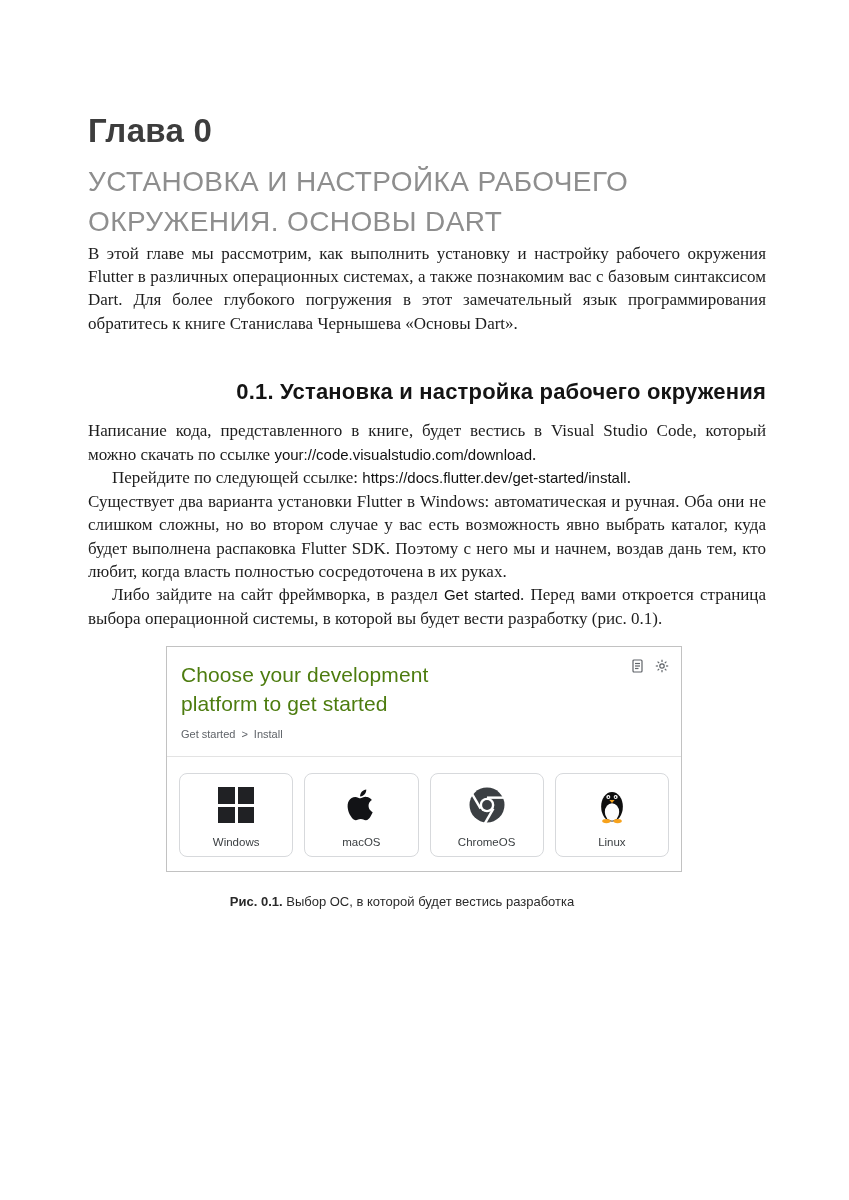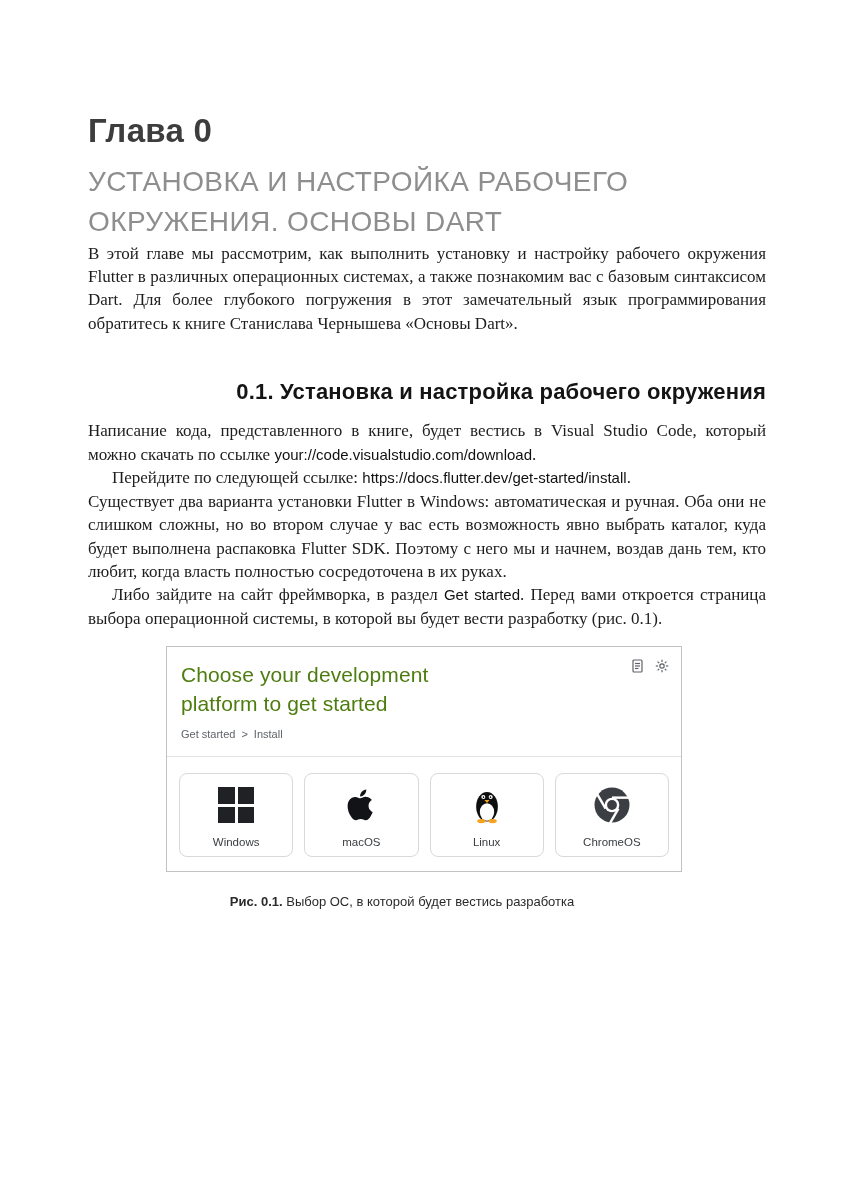--- a/index.html
+++ b/index.html
@@ -162,49 +162,49 @@
             <div class="card-icon">
               <svg width="36" height="42" viewBox="0 0 24 24" fill="#121316">
                 <path d="M17.05 12.54c-.03-2.6 2.13-3.85 2.22-3.91-1.21-1.77-3.09-2.01-3.76-2.04-1.6-.16-3.12.94-3.93.94-.81 0-2.06-.92-3.39-.89-1.74.03-3.35 1.01-4.25 2.57-1.81 3.14-.46 7.79 1.3 10.34.86 1.25 1.89 2.65 3.24 2.6 1.3-.05 1.79-.84 3.36-.84 1.57 0 2.01.84 3.38.81 1.4-.02 2.28-1.27 3.13-2.52.99-1.45 1.39-2.85 1.41-2.92-.03-.01-2.71-1.04-2.74-4.14zM14.44 4.89c.71-.86 1.19-2.06 1.06-3.25-1.02.04-2.26.68-2.99 1.54-.66.76-1.23 1.98-1.08 3.15 1.14.09 2.3-.58 3.01-1.44z"></path>
               </svg>
             </div>
             <div class="card-label">macOS</div>
           </div>
 
           <div class="card">
             <div class="card-icon">
+              <svg width="42" height="42" viewBox="0 0 24 24">
+                <circle cx="12" cy="12" r="10" fill="#3b3f43"></circle>
+                <circle cx="12" cy="12" r="4.2" fill="#ffffff"></circle>
+                <circle cx="12" cy="12" r="2.8" fill="#3b3f43"></circle>
+                <line x1="12" y1="7.8" x2="22" y2="7.8" stroke="#ffffff" stroke-width="1.4"></line>
+                <line x1="15.64" y1="14.1" x2="10.64" y2="22.76" stroke="#ffffff" stroke-width="1.4"></line>
+                <line x1="8.36" y1="14.1" x2="3.36" y2="5.44" stroke="#ffffff" stroke-width="1.4"></line>
+              </svg>
+            </div>
+            <div class="card-label">ChromeOS</div>
+          </div>
+
+          <div class="card">
+            <div class="card-icon">
               <svg width="42" height="44" viewBox="0 0 24 24">
                 <ellipse cx="12" cy="13" rx="6.2" ry="8.4" fill="#0e0e0e"></ellipse>
                 <ellipse cx="12" cy="16" rx="4.1" ry="5" fill="#fdfdfd"></ellipse>
                 <circle cx="9.9" cy="7.4" r="1.15" fill="#ffffff"></circle>
                 <circle cx="14.1" cy="7.4" r="1.15" fill="#ffffff"></circle>
                 <circle cx="10" cy="7.5" r="0.45" fill="#000000"></circle>
                 <circle cx="14" cy="7.5" r="0.45" fill="#000000"></circle>
                 <polygon points="10.5,9.1 13.5,9.1 12,10.8" fill="#f6a21d"></polygon>
                 <ellipse cx="8.8" cy="21.2" rx="2.4" ry="1.2" fill="#f6a21d"></ellipse>
                 <ellipse cx="15.2" cy="21.2" rx="2.4" ry="1.2" fill="#f6a21d"></ellipse>
               </svg>
             </div>
             <div class="card-label">Linux</div>
           </div>
 
-          <div class="card">
-            <div class="card-icon">
-              <svg width="42" height="42" viewBox="0 0 24 24">
-                <circle cx="12" cy="12" r="10" fill="#3b3f43"></circle>
-                <circle cx="12" cy="12" r="4.2" fill="#ffffff"></circle>
-                <circle cx="12" cy="12" r="2.8" fill="#3b3f43"></circle>
-                <line x1="12" y1="7.8" x2="22" y2="7.8" stroke="#ffffff" stroke-width="1.4"></line>
-                <line x1="15.64" y1="14.1" x2="10.64" y2="22.76" stroke="#ffffff" stroke-width="1.4"></line>
-                <line x1="8.36" y1="14.1" x2="3.36" y2="5.44" stroke="#ffffff" stroke-width="1.4"></line>
-              </svg>
-            </div>
-            <div class="card-label">ChromeOS</div>
-          </div>
-
         </div>
       </div>
 
       <div class="figure-caption" style="width:516px; margin-left:-22px;">
         <span class="cap-label">Рис. 0.1.</span><span> Выбор ОС, в которой будет вестись разработка</span>
       </div>
     </div>
 
   </div>
 </div>

